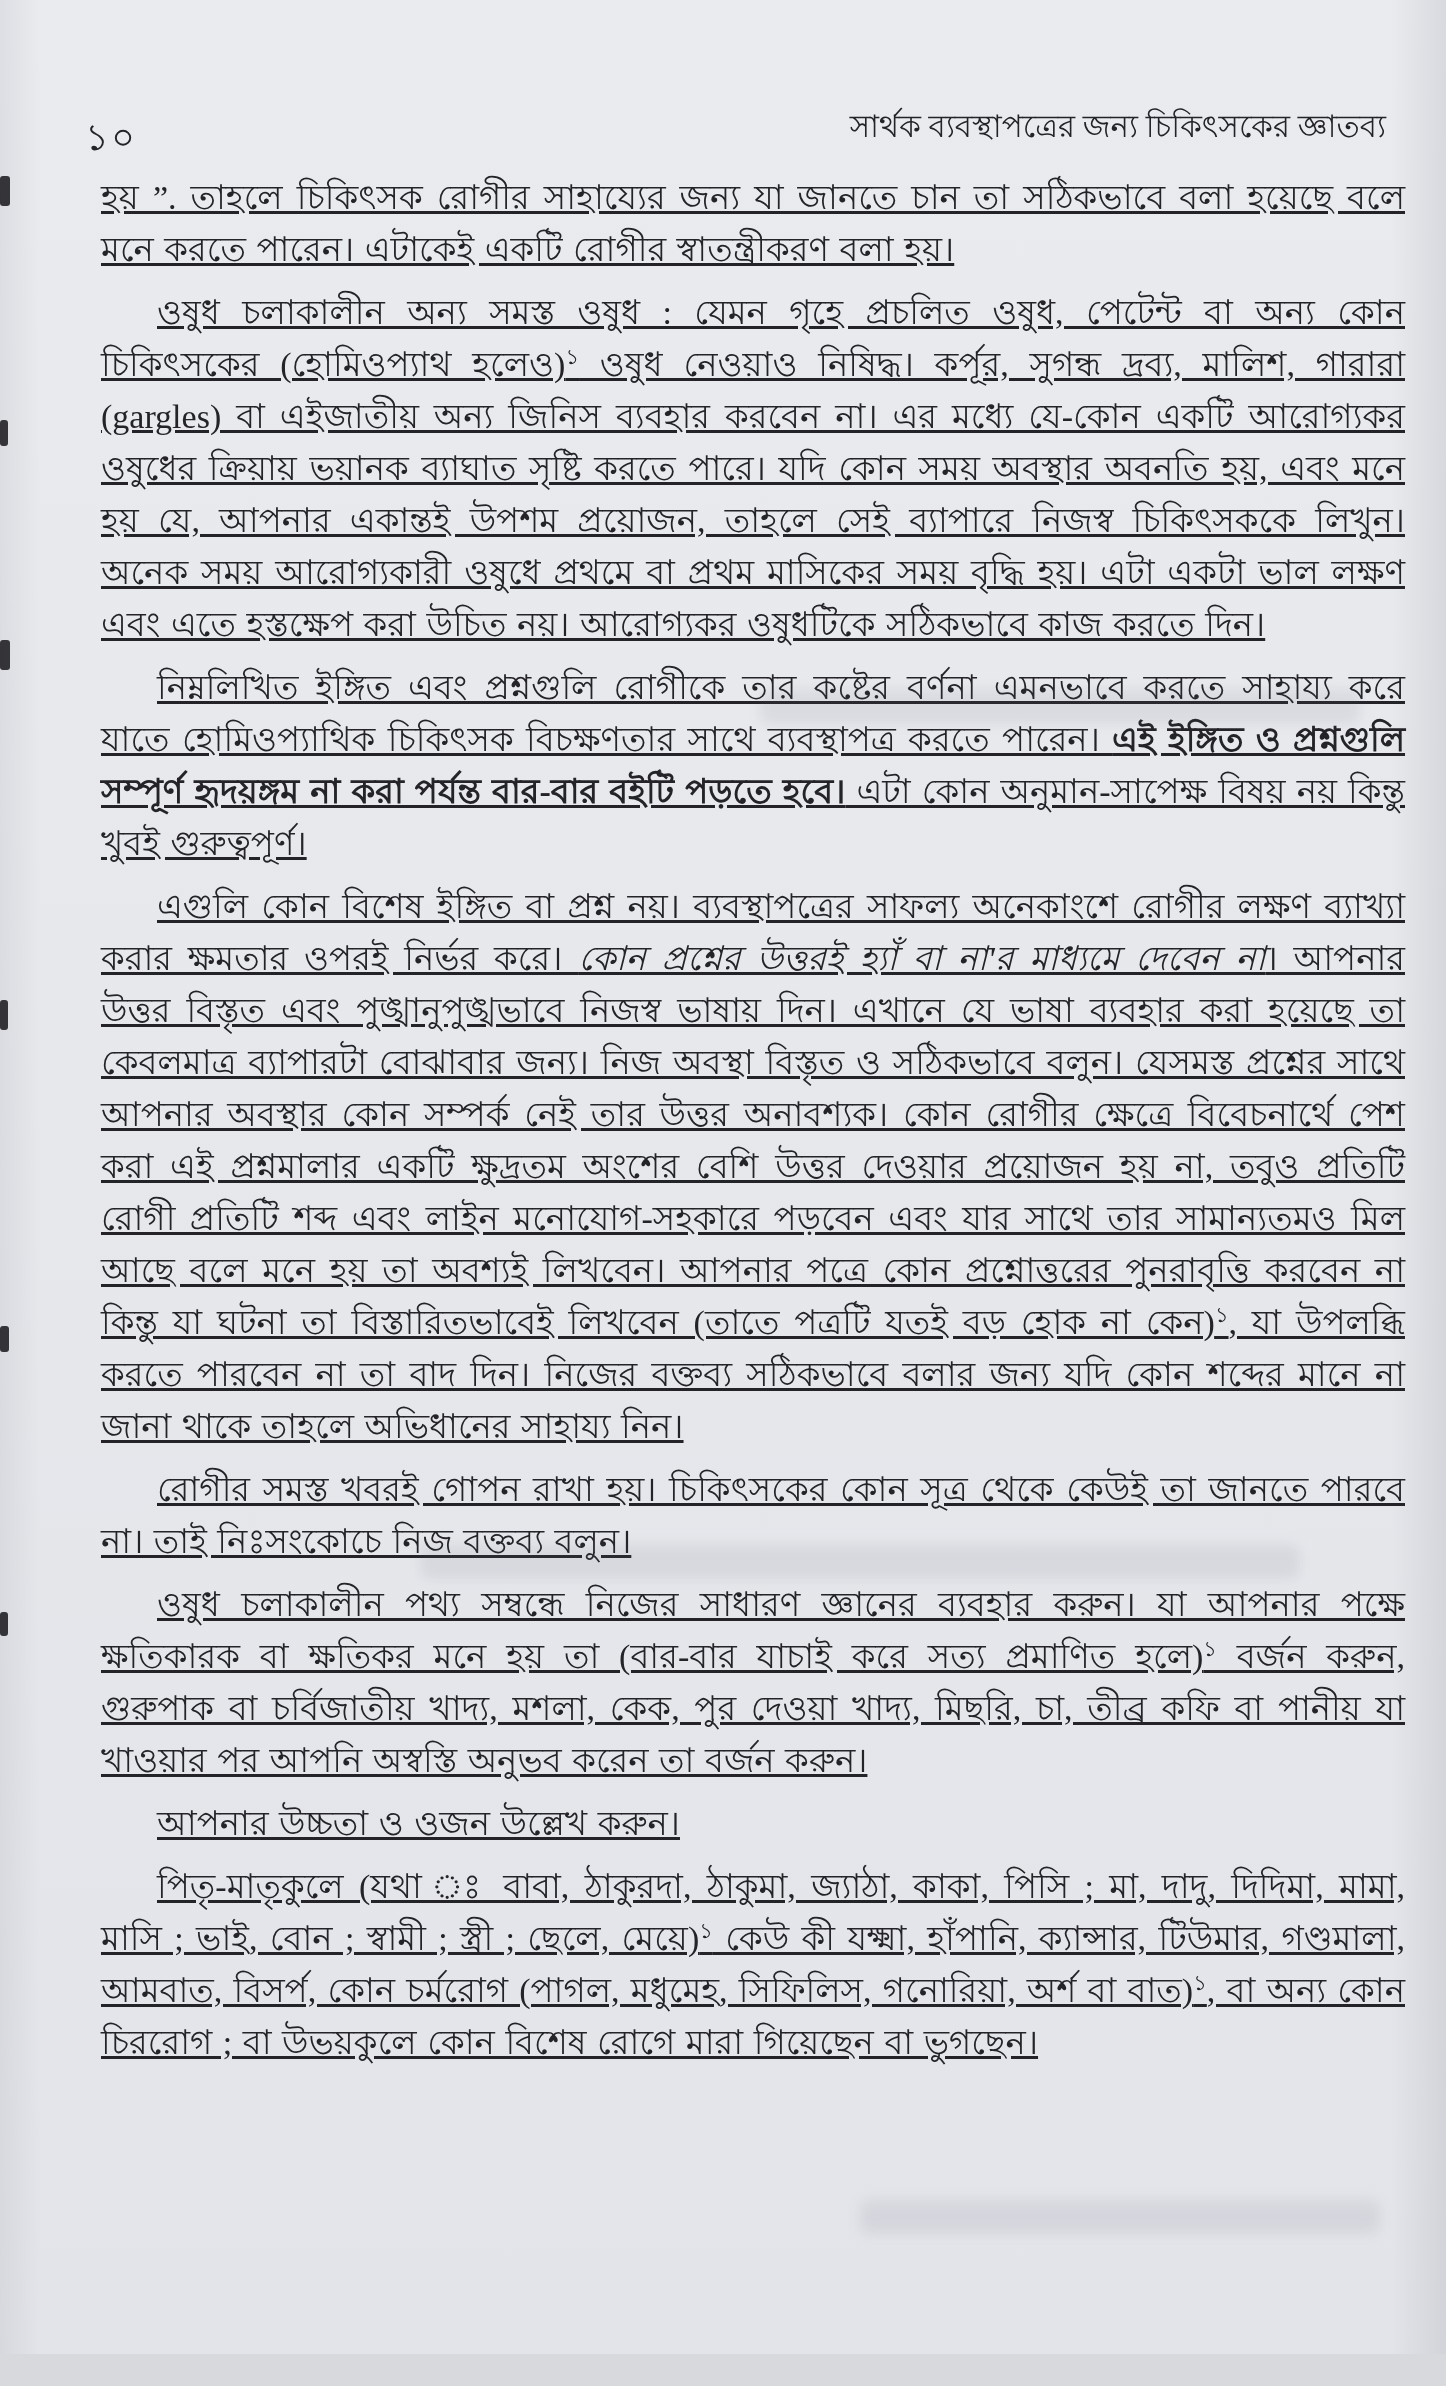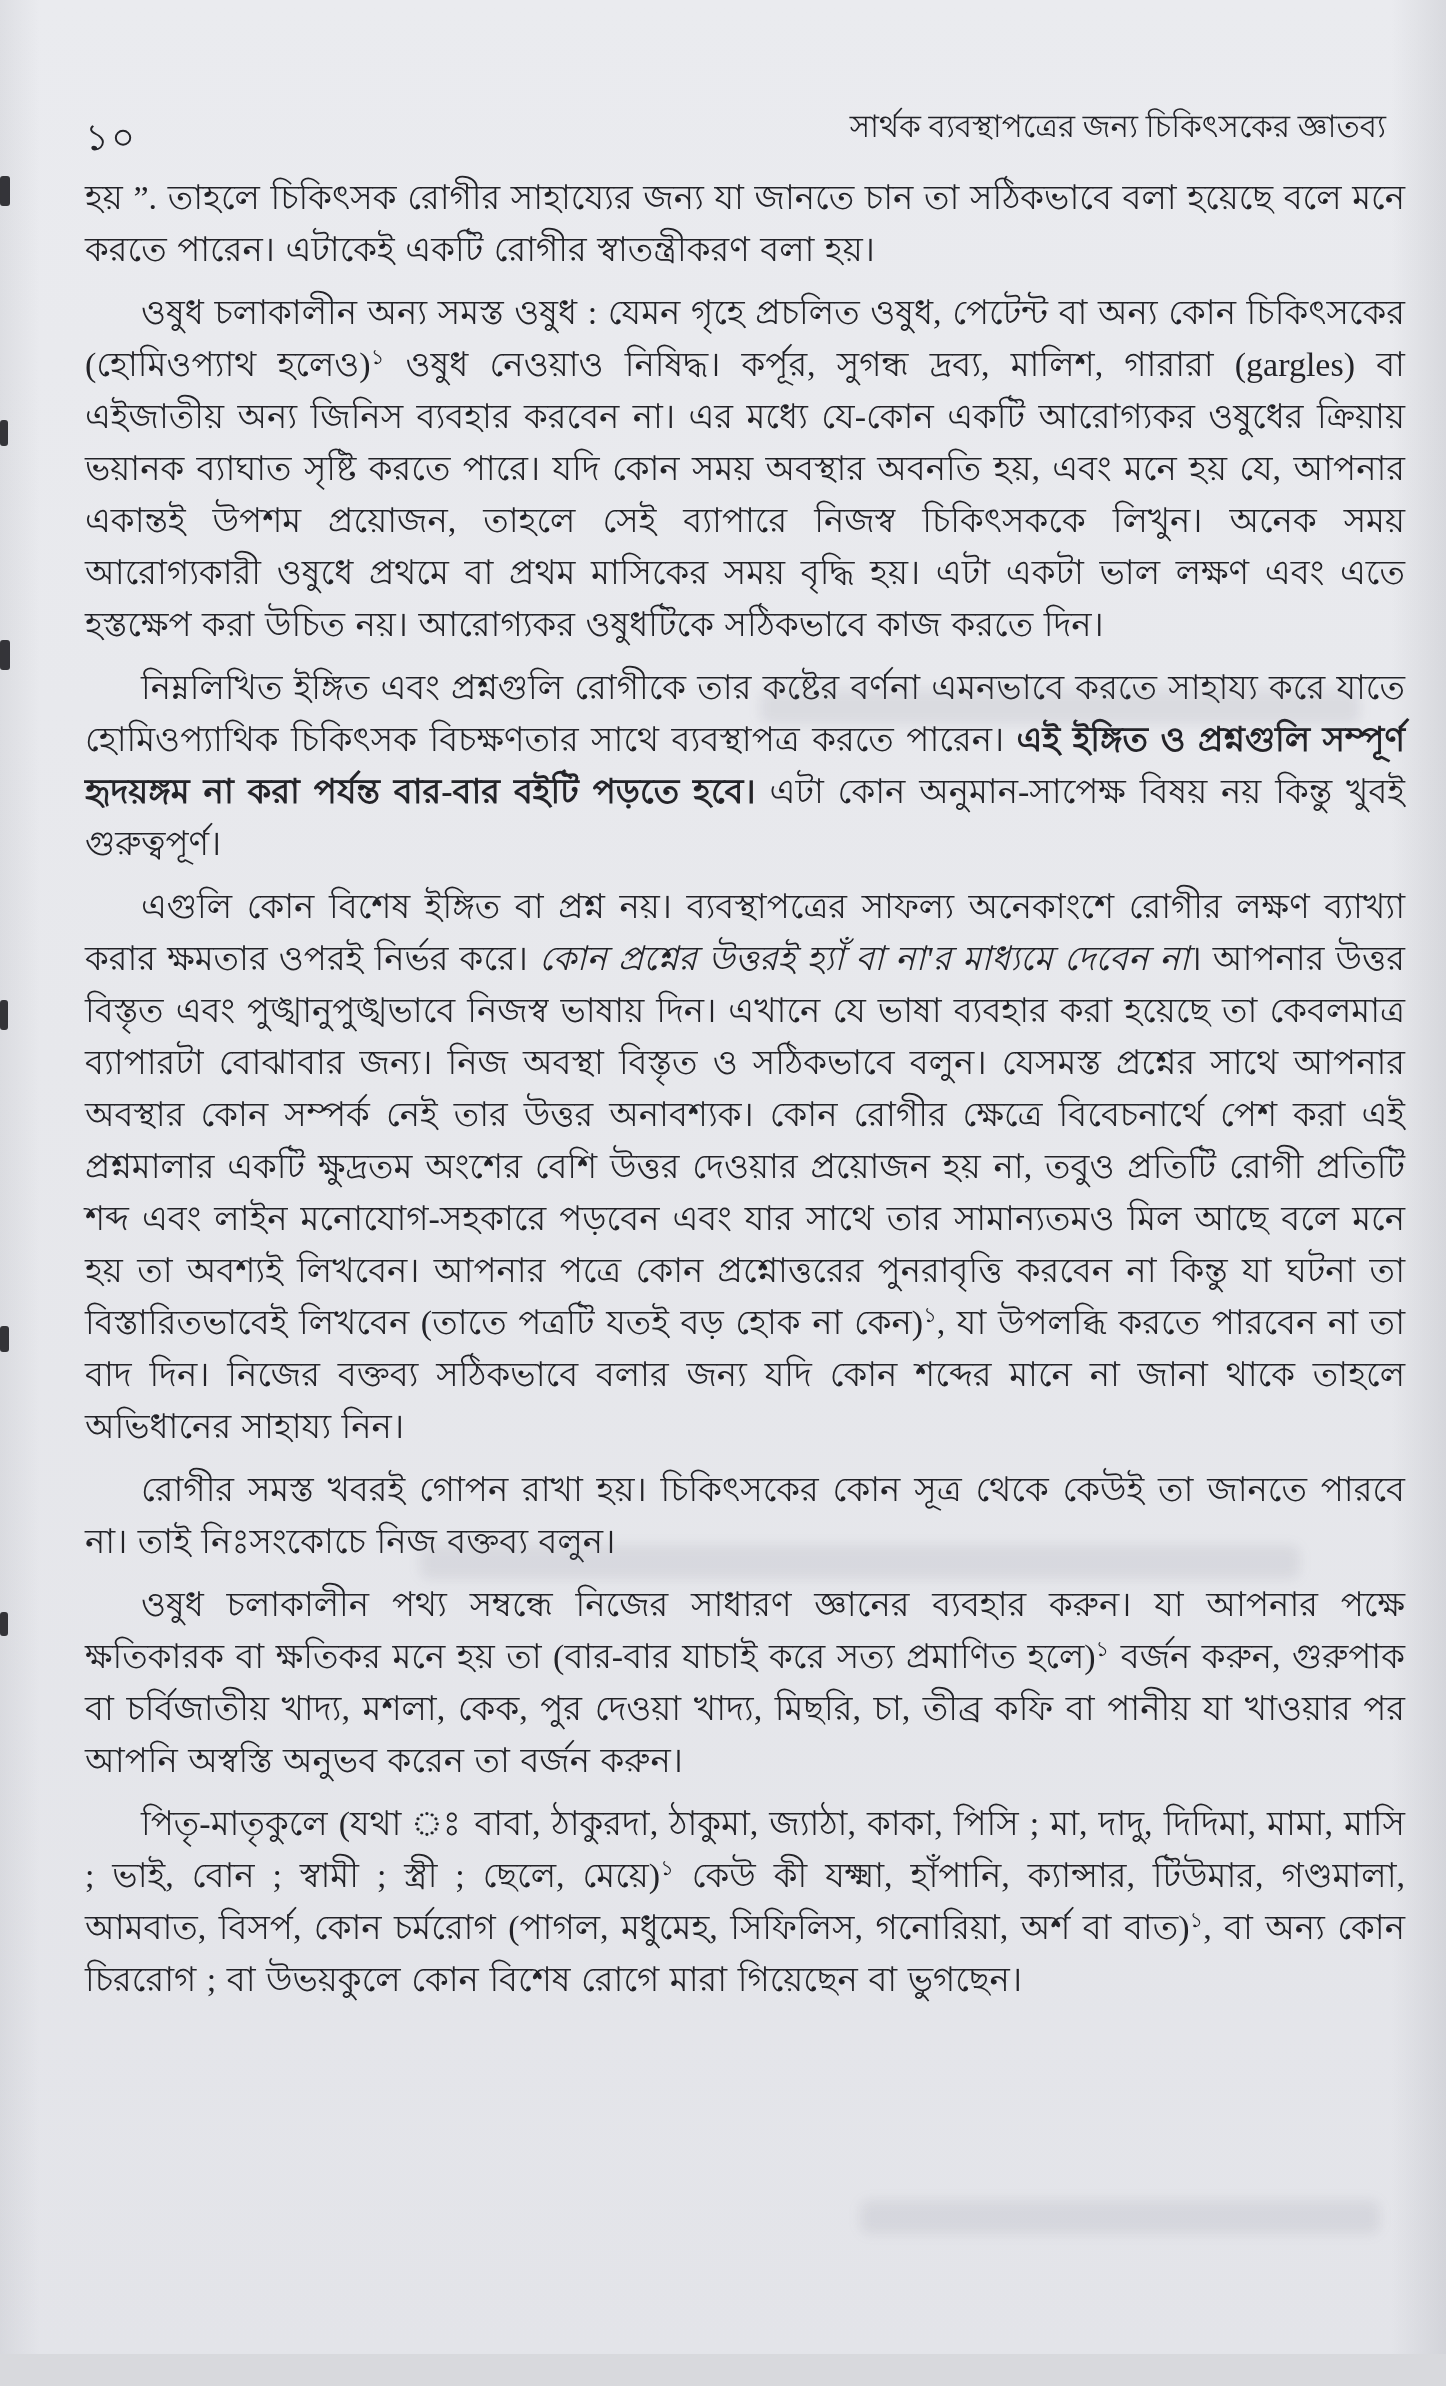--- a/index.html
+++ b/index.html
@@ -51,21 +51,22 @@
     position: absolute;
     top: 172px;
     left: 85px;
     width: 1320px;
     font-size: 34px;
     line-height: 52px;
     text-align: justify;
     word-spacing: 2px;
   }
   .page-body p.paragraph {
-    margin: 0 0 11px 0;
+    margin: 0 0 11px 16px;
+    text-decoration: underline;
   }
   .page-body p.indent {
     text-indent: 56px;
   }
   .page-body h2.heading {
     margin: 26px 0 24px 0;
     text-align: center;
     font-size: 34px;
     font-weight: bold;
     line-height: 52px;
@@ -101,20 +102,21 @@
     <span class="running-title">সার্থক ব্যবস্থাপত্রের জন্য চিকিৎসকের জ্ঞাতব্য</span>
   </header>
 
   <main class="page-body" id="content">
       <p class="paragraph"><span>হয় ”. তাহলে চিকিৎসক রোগীর সাহায্যের জন্য যা জানতে চান তা সঠিকভাবে বলা হয়েছে বলে মনে করতে পারেন। এটাকেই একটি রোগীর স্বাতন্ত্রীকরণ বলা হয়।</span></p>
       <p class="paragraph indent"><span>ওষুধ চলাকালীন অন্য সমস্ত ওষুধ : যেমন গৃহে প্রচলিত ওষুধ, পেটেন্ট বা অন্য কোন চিকিৎসকের (হোমিওপ্যাথ হলেও)</span><sup>১</sup><span> ওষুধ নেওয়াও নিষিদ্ধ। কর্পূর, সুগন্ধ দ্রব্য, মালিশ, গারারা (gargles) বা এইজাতীয় অন্য জিনিস ব্যবহার করবেন না। এর মধ্যে যে-কোন একটি আরোগ্যকর ওষুধের ক্রিয়ায় ভয়ানক ব্যাঘাত সৃষ্টি করতে পারে। যদি কোন সময় অবস্থার অবনতি হয়, এবং মনে হয় যে, আপনার একান্তই উপশম প্রয়োজন, তাহলে সেই ব্যাপারে নিজস্ব চিকিৎসককে লিখুন। অনেক সময় আরোগ্যকারী ওষুধে প্রথমে বা প্রথম মাসিকের সময় বৃদ্ধি হয়। এটা একটা ভাল লক্ষণ এবং এতে হস্তক্ষেপ করা উচিত নয়। আরোগ্যকর ওষুধটিকে সঠিকভাবে কাজ করতে দিন।</span></p>
       <p class="paragraph indent"><span>নিম্নলিখিত ইঙ্গিত এবং প্রশ্নগুলি রোগীকে তার কষ্টের বর্ণনা এমনভাবে করতে সাহায্য করে যাতে হোমিওপ্যাথিক চিকিৎসক বিচক্ষণতার সাথে ব্যবস্থাপত্র করতে পারেন। </span><span class="bold">এই ইঙ্গিত ও প্রশ্নগুলি সম্পূর্ণ হৃদয়ঙ্গম না করা পর্যন্ত বার-বার বইটি পড়তে হবে।</span><span> এটা কোন অনুমান-সাপেক্ষ বিষয় নয় কিন্তু খুবই গুরুত্বপূর্ণ।</span></p>
       <p class="paragraph indent"><span>এগুলি কোন বিশেষ ইঙ্গিত বা প্রশ্ন নয়। ব্যবস্থাপত্রের সাফল্য অনেকাংশে রোগীর লক্ষণ ব্যাখ্যা করার ক্ষমতার ওপরই নির্ভর করে। </span><span class="italic">কোন প্রশ্নের উত্তরই হ্যাঁ বা না'র মাধ্যমে দেবেন না</span><span>। আপনার উত্তর বিস্তৃত এবং পুঙ্খানুপুঙ্খভাবে নিজস্ব ভাষায় দিন। এখানে যে ভাষা ব্যবহার করা হয়েছে তা কেবলমাত্র ব্যাপারটা বোঝাবার জন্য। নিজ অবস্থা বিস্তৃত ও সঠিকভাবে বলুন। যেসমস্ত প্রশ্নের সাথে আপনার অবস্থার কোন সম্পর্ক নেই তার উত্তর অনাবশ্যক। কোন রোগীর ক্ষেত্রে বিবেচনার্থে পেশ করা এই প্রশ্নমালার একটি ক্ষুদ্রতম অংশের বেশি উত্তর দেওয়ার প্রয়োজন হয় না, তবুও প্রতিটি রোগী প্রতিটি শব্দ এবং লাইন মনোযোগ-সহকারে পড়বেন এবং যার সাথে তার সামান্যতমও মিল আছে বলে মনে হয় তা অবশ্যই লিখবেন। আপনার পত্রে কোন প্রশ্নোত্তরের পুনরাবৃত্তি করবেন না কিন্তু যা ঘটনা তা বিস্তারিতভাবেই লিখবেন (তাতে পত্রটি যতই বড় হোক না কেন)</span><sup>১</sup><span>, যা উপলব্ধি করতে পারবেন না তা বাদ দিন। নিজের বক্তব্য সঠিকভাবে বলার জন্য যদি কোন শব্দের মানে না জানা থাকে তাহলে অভিধানের সাহায্য নিন।</span></p>
       <p class="paragraph indent"><span>রোগীর সমস্ত খবরই গোপন রাখা হয়। চিকিৎসকের কোন সূত্র থেকে কেউই তা জানতে পারবে না। তাই নিঃসংকোচে নিজ বক্তব্য বলুন।</span></p>
       <p class="paragraph indent"><span>ওষুধ চলাকালীন পথ্য সম্বন্ধে নিজের সাধারণ জ্ঞানের ব্যবহার করুন। যা আপনার পক্ষে ক্ষতিকারক বা ক্ষতিকর মনে হয় তা (বার-বার যাচাই করে সত্য প্রমাণিত হলে)</span><sup>১</sup><span> বর্জন করুন, গুরুপাক বা চর্বিজাতীয় খাদ্য, মশলা, কেক, পুর দেওয়া খাদ্য, মিছরি, চা, তীব্র কফি বা পানীয় যা খাওয়ার পর আপনি অস্বস্তি অনুভব করেন তা বর্জন করুন।</span></p>
+      <p class="paragraph indent"><span>আপনার উচ্চতা ও ওজন উল্লেখ করুন।</span></p>
       <p class="paragraph indent"><span>পিতৃ-মাতৃকুলে (যথা ঃ বাবা, ঠাকুরদা, ঠাকুমা, জ্যাঠা, কাকা, পিসি ; মা, দাদু, দিদিমা, মামা, মাসি ; ভাই, বোন ; স্বামী ; স্ত্রী ; ছেলে, মেয়ে)</span><sup>১</sup><span> কেউ কী যক্ষ্মা, হাঁপানি, ক্যান্সার, টিউমার, গণ্ডমালা, আমবাত, বিসর্প, কোন চর্মরোগ (পাগল, মধুমেহ, সিফিলিস, গনোরিয়া, অর্শ বা বাত)</span><sup>১</sup><span>, বা অন্য কোন চিররোগ ; বা উভয়কুলে কোন বিশেষ রোগে মারা গিয়েছেন বা ভুগছেন।</span></p>
     </main>
 
   <div class="artifact" style="left:0; top:176px;  width:10px; height:30px;"></div>
   <div class="artifact" style="left:0; top:420px;  width:8px;  height:26px;"></div>
   <div class="artifact" style="left:0; top:640px;  width:10px; height:30px;"></div>
   <div class="artifact" style="left:0; top:1000px; width:8px;  height:30px;"></div>
   <div class="artifact" style="left:0; top:1326px; width:9px;  height:26px;"></div>
   <div class="artifact" style="left:0; top:1612px; width:8px;  height:24px;"></div>
   <div class="artifact" style="left:0; top:2360px; width:30px; height:26px; border-radius:0 10px 0 0;"></div>

